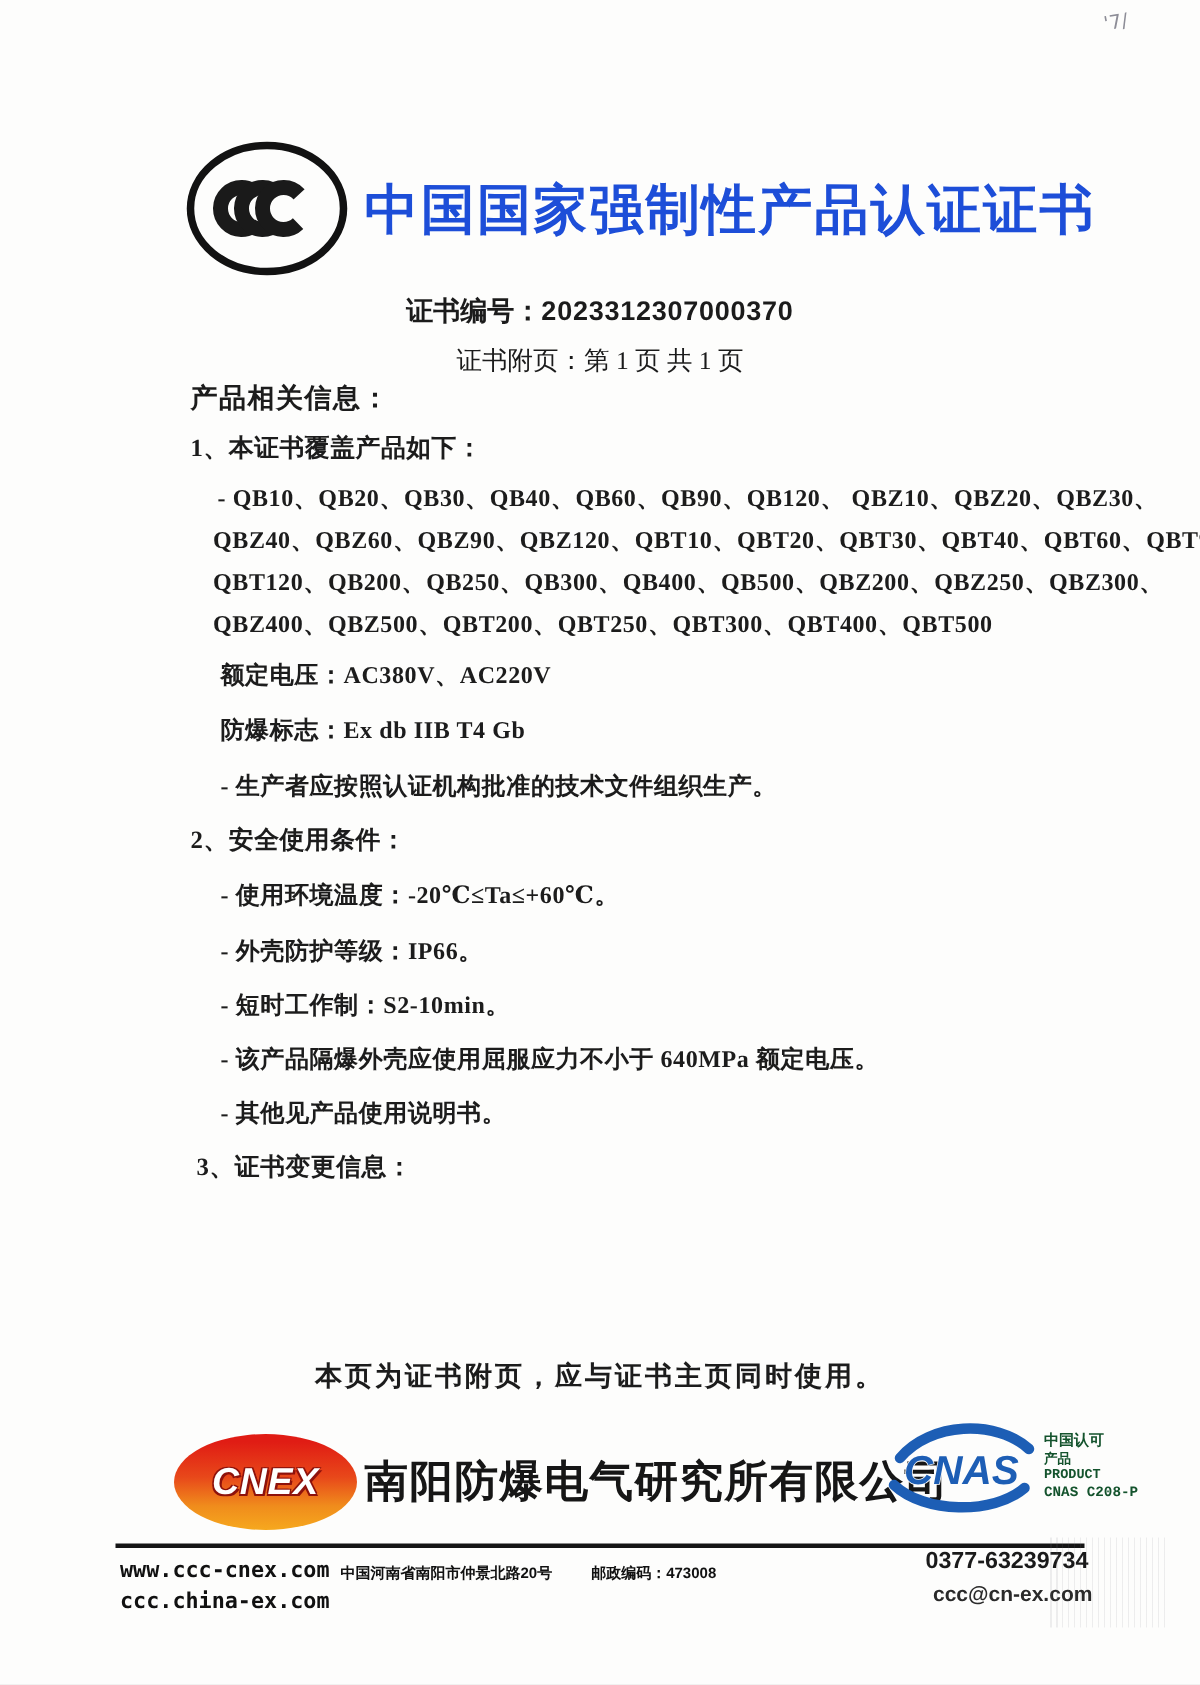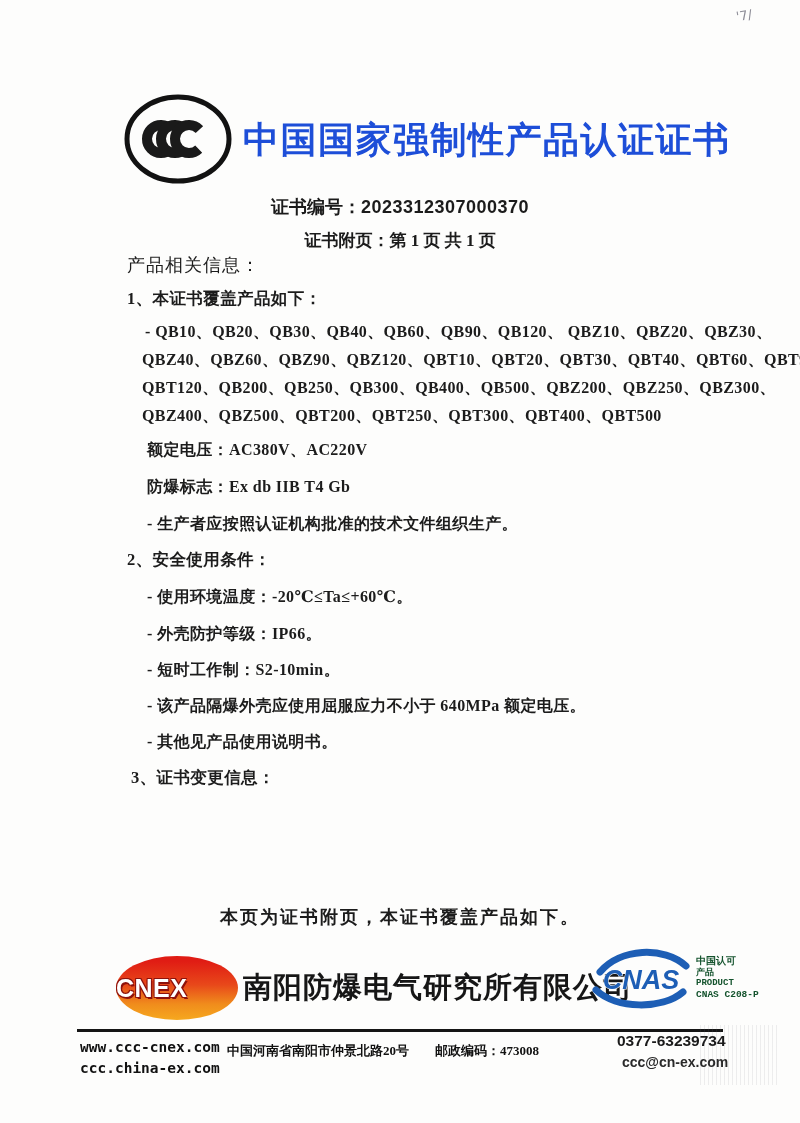--- a/index.html
+++ b/index.html
@@ -22,36 +22,36 @@
   
   .ccc-logo{ position:absolute; left:123px; top:93px; width:110px; height:92px; }
   .cert-title{
     position:absolute; left:243px; top:116px; width:470px;
     font-size:36px; font-weight:600; letter-spacing:1.5px;
     color:#1d4ed8; white-space:nowrap;
   }
   .center-line{ position:absolute; left:0; width:100%; text-align:center; }
   .cert-no{ top:195px; font-size:18px; font-weight:700; }
   .cert-no .num{ font-family:"Liberation Sans","DejaVu Sans",sans-serif; font-weight:700; letter-spacing:0.5px; }
-  .cert-pages{ top:229px; font-size:17px; font-weight:700; }
+  .cert-pages{ top:229px; font-size:17px; font-weight:400; }
   
   .bline{
     position:absolute; white-space:nowrap;
     font-size:16px; font-weight:600; color:#1c1c1c;
     letter-spacing:0.4px;
   }
-  .h1line{ font-size:18px; font-weight:400; letter-spacing:1px; }
+  .h1line{ font-size:18px; font-weight:700; letter-spacing:1px; }
   .numhead{ font-size:16.5px; }
   .note-line{ top:905px; font-size:18px; font-weight:700; letter-spacing:2px; }
   
   .cnex-logo{
     position:absolute; left:116px; top:956px; width:122px; height:64px;
     border-radius:50%;
     background:linear-gradient(180deg,#e01c14 8%,#e8481a 45%,#f08c1c 75%,#f6a81e 100%);
-    display:flex; align-items:center; justify-content:flex-start;
+    display:flex; align-items:center; justify-content:center;font-style:italic;
   }
   .cnex-logo span{
     color:#fff; font-family:"Liberation Sans","DejaVu Sans",sans-serif;
     font-weight:800; font-size:25px; letter-spacing:0.5px;
     text-shadow:1.5px 1.5px 0 #8e120c, -1px -1px 0 #8e120c, 1px -1px 0 #8e120c, -1px 1px 0 #8e120c;
   }
   .company-name{
     position:absolute; left:243px; top:968px; width:340px;
     font-family:"Liberation Sans","DejaVu Sans",sans-serif;
     font-size:29px; font-weight:700; letter-spacing:1px; color:#161616;
@@ -70,22 +70,22 @@
   .cnas-side .s3{ font-size:9.5px; }
   
   .footer-rule{ position:absolute; left:77px; top:1029px; width:646px; height:3px; background:#151515; }
   .footer-sites{
     position:absolute; left:80px; top:1037px;
     font-family:"DejaVu Sans Mono","Liberation Mono",monospace;
     font-size:14.5px; font-weight:600; line-height:21px; color:#111;
   }
   .footer-address{
     position:absolute; left:227px; top:1042px;
-    font-family:Liberation Serif, serif;
-    font-size:13px; font-weight:700; color:#111; white-space:nowrap;
+    font-family:Liberation Sans, sans-serif;
+    font-size:10px; font-weight:700; color:#111; white-space:nowrap;
   }
   .footer-address .postal{ margin-left:26px; }
   .footer-phone{
     position:absolute; left:617px; top:1032px;
     font-family:"Liberation Sans","DejaVu Sans",sans-serif;
     font-size:15.5px; font-weight:700; color:#1a1a1a;
   }
   .footer-email{
     position:absolute; left:622px; top:1054px;
     font-family:"Liberation Sans","DejaVu Sans",sans-serif;
@@ -134,21 +134,21 @@
 
   <div class="bline numhead" style="left:127px; top:549px;">2、安全使用条件：</div>
   <div class="bline" style="left:147px; top:587px;">- 使用环境温度：-20℃≤Ta≤+60℃。</div>
   <div class="bline" style="left:147px; top:624px;">- 外壳防护等级：IP66。</div>
   <div class="bline" style="left:147px; top:660px;">- 短时工作制：S2-10min。</div>
   <div class="bline" style="left:147px; top:696px;">- 该产品隔爆外壳应使用屈服应力不小于 640MPa 额定电压。</div>
   <div class="bline" style="left:147px; top:732px;">- 其他见产品使用说明书。</div>
 
   <div class="bline numhead" style="left:131px; top:767px;">3、证书变更信息：</div>
 
-  <div class="center-line bline note-line" style="left:0;">本页为证书附页，本证书覆盖产品如下。</div>
+  <div class="center-line bline note-line" style="left:0;">本页为证书附页，应与证书主页同时使用。</div>
 
   <div class="cnex-logo">
     <span>CNEX</span>
   </div>
   <div class="company-name">南阳防爆电气研究所有限公司</div>
 
   <div class="cnas-block">
     <svg class="cnas-svg" viewBox="0 0 102 64">
       <path d="M 10 26 C 30 2, 74 0, 96 20" fill="none" stroke="#1d5eb5" stroke-width="7" stroke-linecap="round"></path>
       <path d="M 6 44 C 26 63, 72 64, 93 46" fill="none" stroke="#1d5eb5" stroke-width="7" stroke-linecap="round"></path>

